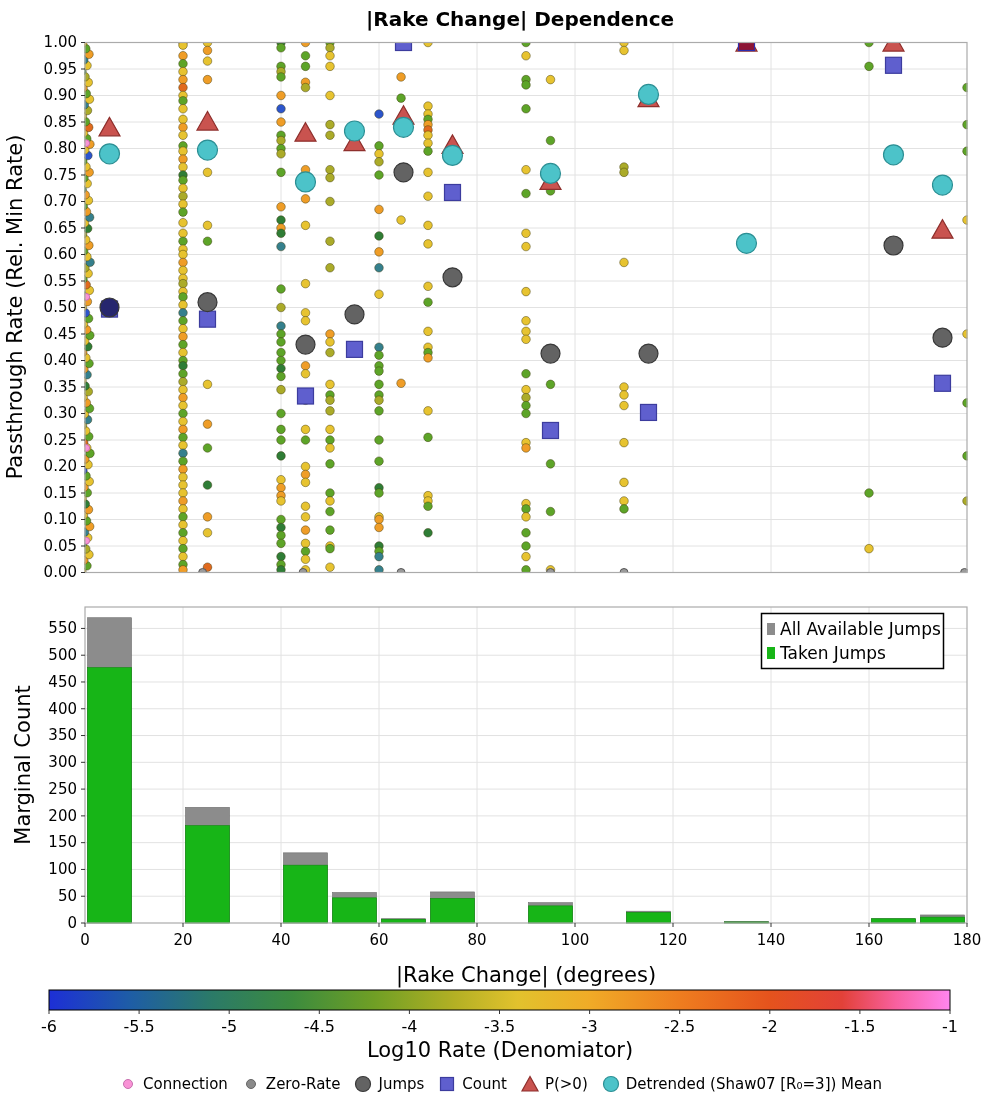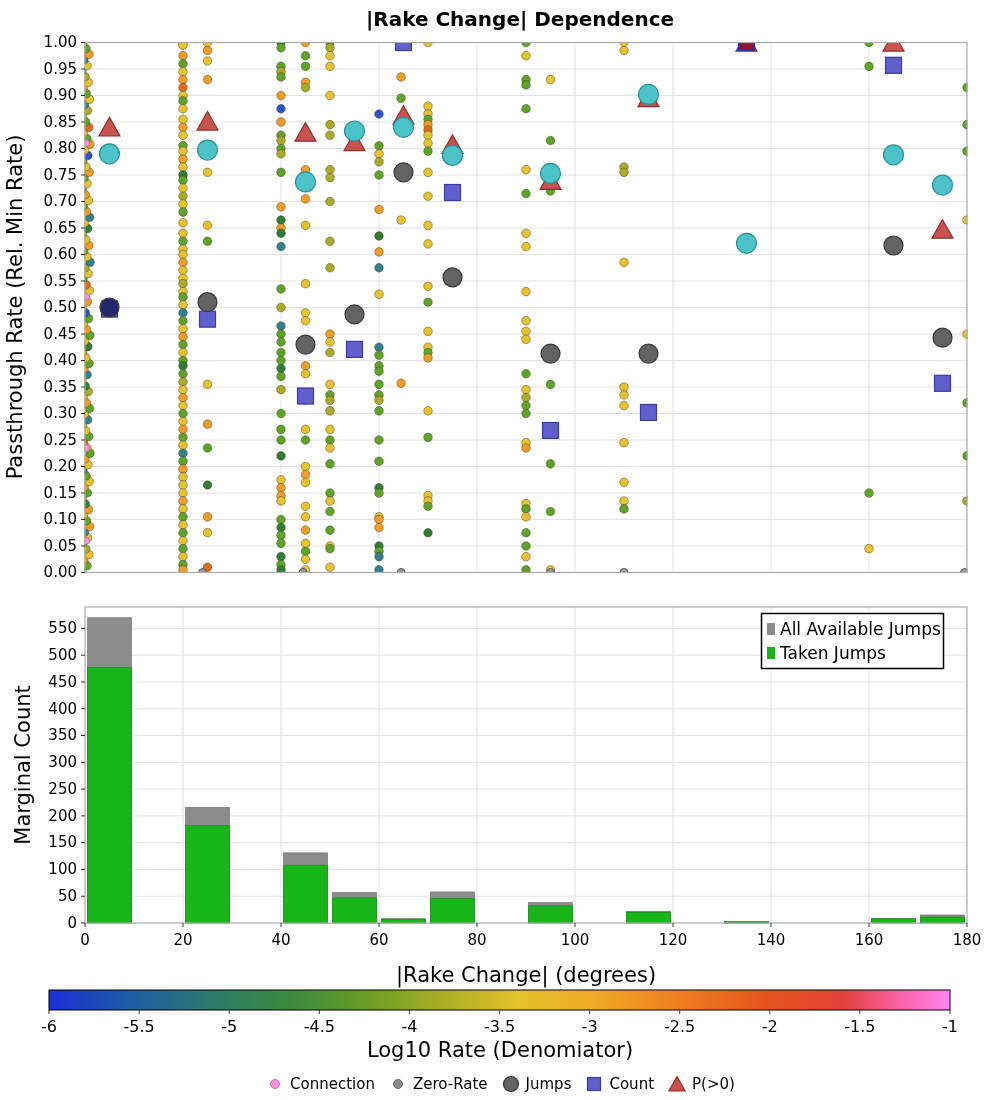--- a/index.html
+++ b/index.html
@@ -739,14 +739,20 @@
           <rect x="3.5" y="3.5" width="13" height="13" fill="#5f5fce" stroke="#3c3c9e" stroke-width="1.2"></rect>
         </svg>
         <span>Count</span>
       </span>
       <span class="item">
         <svg width="20" height="20">
           <polygon points="10,2.5 2,17 18,17" fill="#c9534f" stroke="#8e2f2c" stroke-width="1.2"></polygon>
         </svg>
         <span>P(&gt;0)</span>
       </span>
+      <span class="item">
+        <svg width="20" height="20">
+          <circle cx="10" cy="10" r="7.5" fill="#4cc3c9" stroke="#2c8f94" stroke-width="1.2"></circle>
+        </svg>
+        <span>Detrended (Shaw07 [R₀=3]) Mean</span>
+      </span>
     </div>
 </div>
 
 </body></html>

